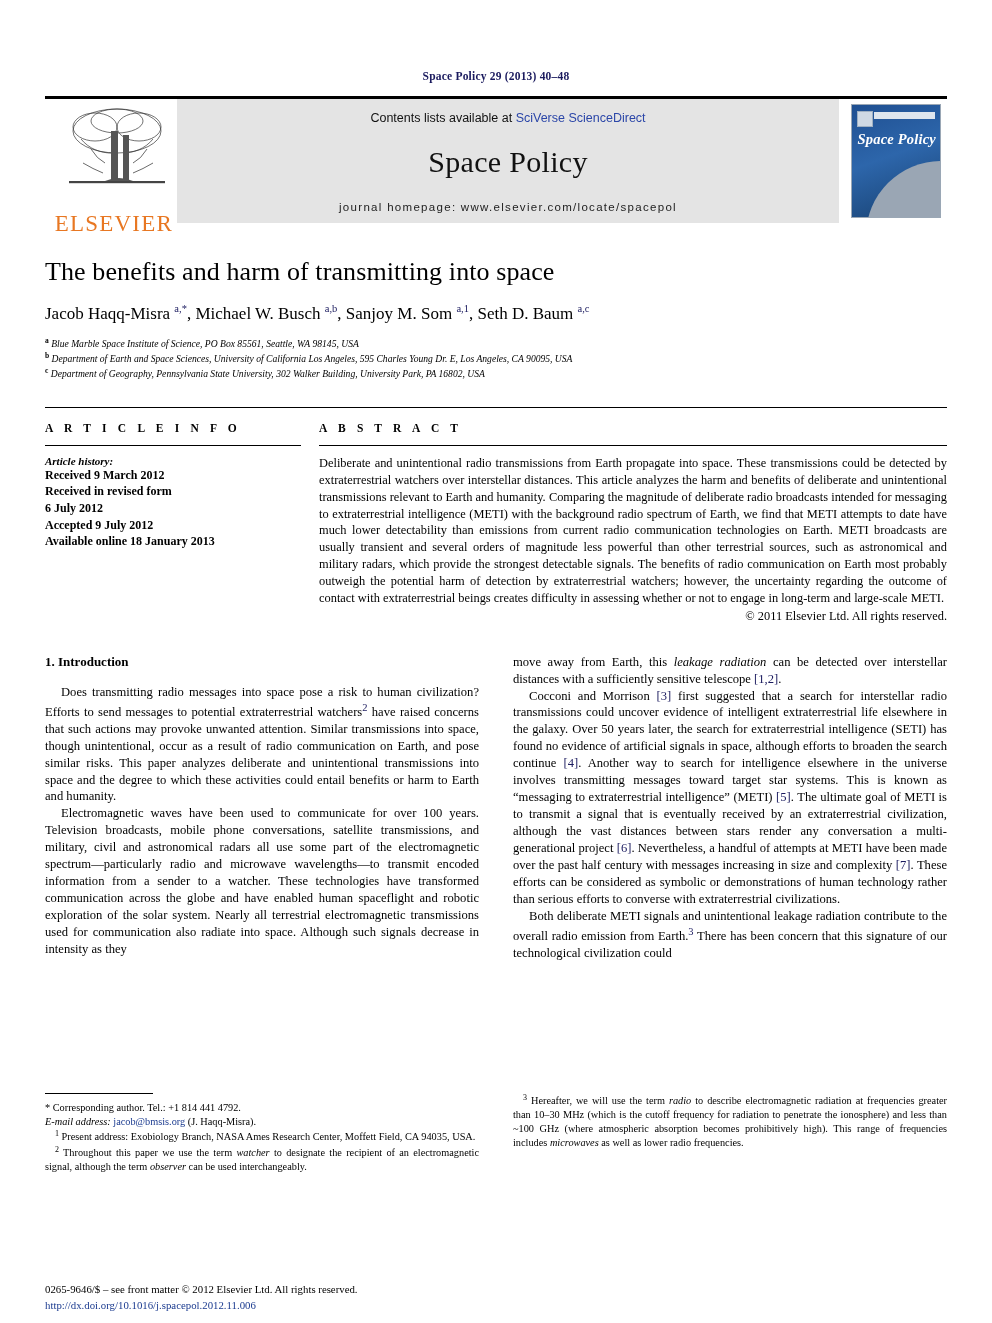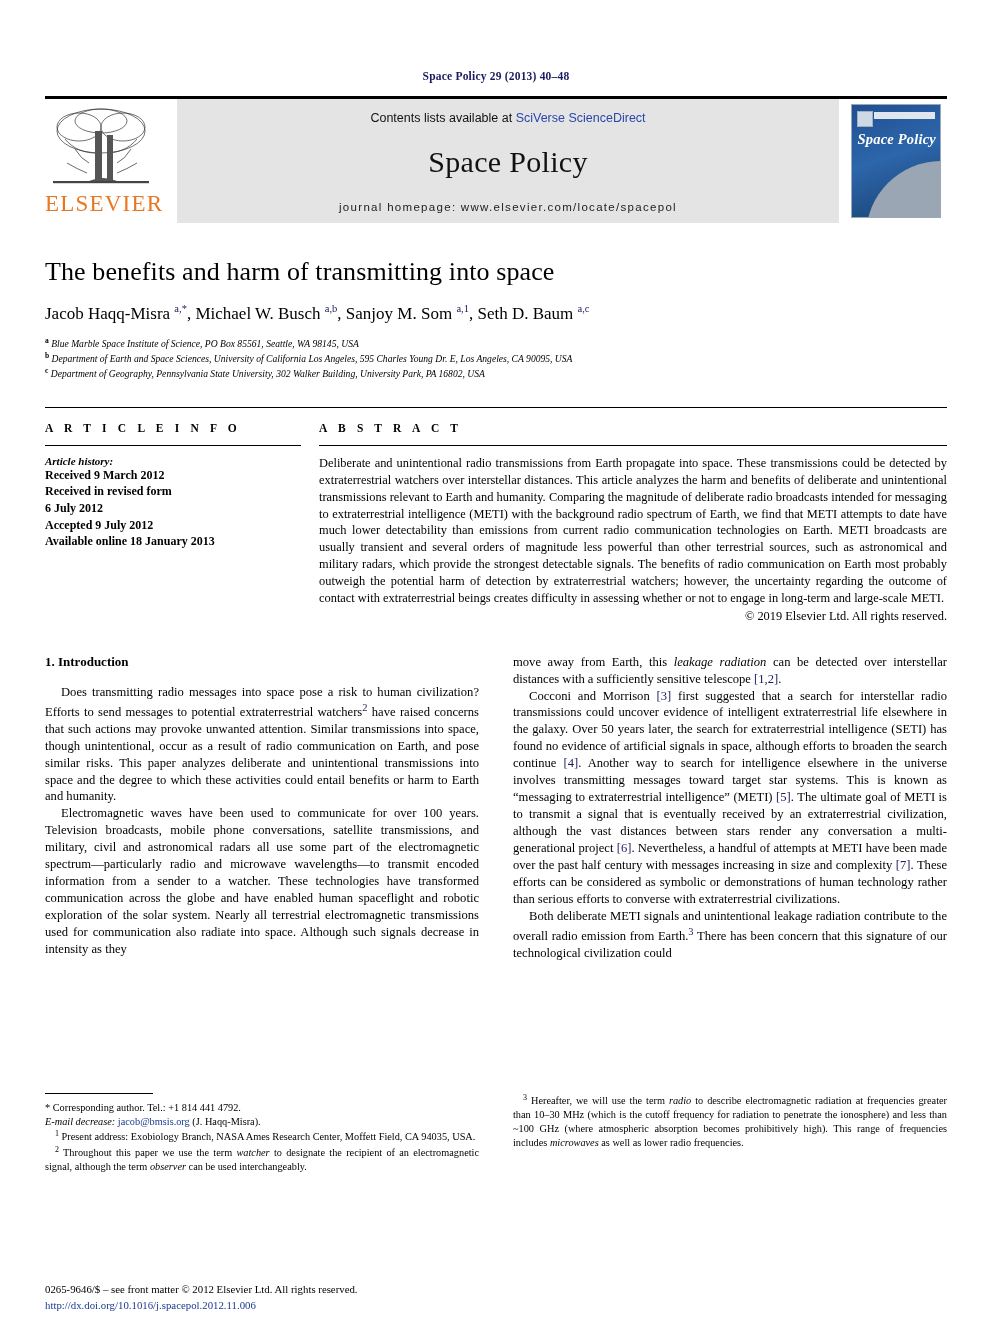--- a/index.html
+++ b/index.html
@@ -41,23 +41,24 @@
     display: flex;
     align-items: stretch;
     height: 124px;
   }
   .elsevier-logo {
     width: 128px;
     flex: 0 0 128px;
     display: flex;
     flex-direction: column;
     justify-content: flex-start;
-    align-items: flex-start;
+    align-items: flex-end;
     padding-top: 6px;
     box-sizing: border-box;
+    gap: 20px;
   }
   .tree-wrap { width: 112px; height: 86px; }
   .elsevier-word {
     font-family: "Liberation Serif", serif;
     font-size: 23px;
     letter-spacing: 1.2px;
     color: #E87722;
     line-height: 1;
     margin-top: 1px;
   }
@@ -327,21 +328,21 @@
         <div>Received in revised form</div>
         <div>6 July 2012</div>
         <div>Accepted 9 July 2012</div>
         <div>Available online 18 January 2013</div>
       </div>
     </div>
     <div class="col-abs">
       <div class="sec-head">A B S T R A C T</div>
       <div class="rule"></div>
       <p class="abstract-text">Deliberate and unintentional radio transmissions from Earth propagate into space. These transmissions could be detected by extraterrestrial watchers over interstellar distances. This article analyzes the harm and benefits of deliberate and unintentional transmissions relevant to Earth and humanity. Comparing the magnitude of deliberate radio broadcasts intended for messaging to extraterrestrial intelligence (METI) with the background radio spectrum of Earth, we find that METI attempts to date have much lower detectability than emissions from current radio communication technologies on Earth. METI broadcasts are usually transient and several orders of magnitude less powerful than other terrestrial sources, such as astronomical and military radars, which provide the strongest detectable signals. The benefits of radio communication on Earth most probably outweigh the potential harm of detection by extraterrestrial watchers; however, the uncertainty regarding the outcome of contact with extraterrestrial beings creates difficulty in assessing whether or not to engage in long-term and large-scale METI.</p>
-      <div class="copyright-line">© 2019 Elsevier Ltd. All rights reserved.</div>
+      <div class="copyright-line">© 2011 Elsevier Ltd. All rights reserved.</div>
     </div>
   </div>
 
   <div class="body-wrap">
     <div class="bcol">
       <h2 class="sec-title">1. Introduction</h2>
       <p class="body-p">
         Does transmitting radio messages into space pose a risk to human civilization? Efforts to send messages to potential extraterrestrial watchers<sup class="ref">2</sup> have raised concerns that such actions may provoke unwanted attention. Similar transmissions into space, though unintentional, occur as a result of radio communication on Earth, and pose similar risks. This paper analyzes deliberate and unintentional transmissions into space and the degree to which these activities could entail benefits or harm to Earth and humanity.
       </p>
       <p class="body-p">Electromagnetic waves have been used to communicate for over 100 years. Television broadcasts, mobile phone conversations, satellite transmissions, and military, civil and astronomical radars all use some part of the electromagnetic spectrum—particularly radio and microwave wavelengths—to transmit encoded information from a sender to a watcher. These technologies have transformed communication across the globe and have enabled human spaceflight and robotic exploration of the solar system. Nearly all terrestrial electromagnetic transmissions used for communication also radiate into space. Although such signals decrease in intensity as they</p>
@@ -357,21 +358,21 @@
         Both deliberate METI signals and unintentional leakage radiation contribute to the overall radio emission from Earth.<sup class="ref">3</sup> There has been concern that this signature of our technological civilization could
       </p>
     </div>
   </div>
 
   <div class="footnotes">
     <div class="fcol">
       <div class="fn-rule"></div>
       <p class="fn lead">* Corresponding author. Tel.: +1 814 441 4792.</p>
       <p class="fn lead">
-        <i>E-mail decrease:</i>
+        <i>E-mail address:</i>
         <span class="link">jacob@bmsis.org</span>
         <span>(J. Haqq-Misra).</span>
       </p>
       <p class="fn">
         <span class="lead"><sup>1</sup> Present address: Exobiology Branch, NASA Ames Research Center, Moffett Field, CA 94035, USA.</span>
       </p>
       <p class="fn">
         <span class="lead"><sup>2</sup> Throughout this paper we use the term <i>watcher</i> to designate the recipient of an electromagnetic signal, although the term <i>observer</i> can be used interchangeably.</span>
       </p>
     </div>

